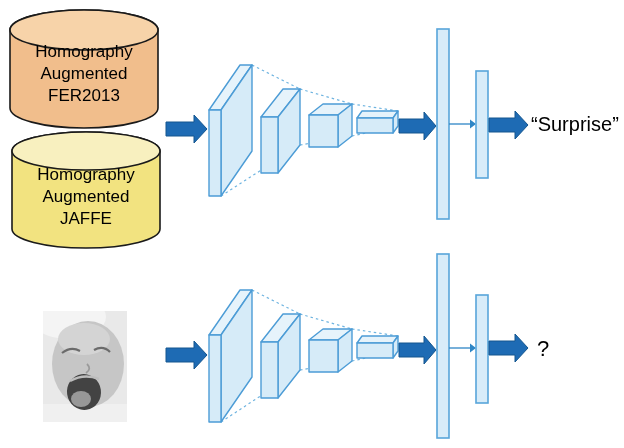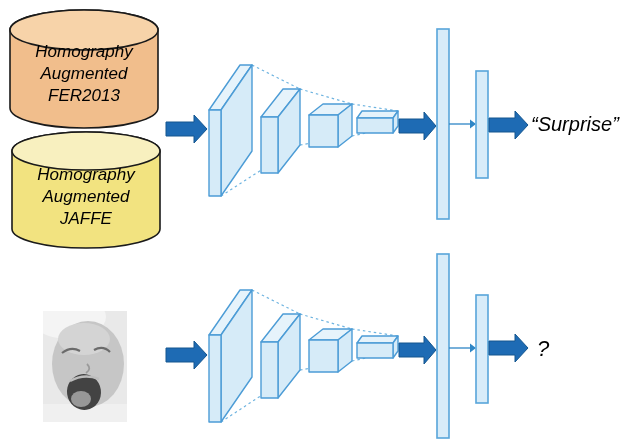--- a/index.html
+++ b/index.html
@@ -1,17 +1,17 @@
 <!DOCTYPE html>
 <html><head>
 <meta charset="utf-8">
 <style>
   html,body{margin:0;padding:0;background:#ffffff;}
   .canvas{position:relative;width:624px;height:448px;background:#ffffff;overflow:hidden;
-          font-family:"Liberation Sans", sans-serif;font-style:italic;}
+          font-family:"Liberation Sans", sans-serif;}
   svg{position:absolute;left:0;top:0;}
   
   .cyl-outline{stroke:#1a1a1a;stroke-width:1.6;}
   .cyl-label{fill:#000000;font-size:17px;text-anchor:middle;font-family:"Liberation Sans",sans-serif;}
   
   .face{stroke:#4c9cd6;stroke-width:1.4;stroke-linejoin:round;}
   .face-front,.face-right{fill:#d6ebf8;}
   .face-top{fill:#e6f3fb;}
   .dotline{stroke:#6fb4e0;stroke-width:1.2;stroke-dasharray:2.5,3;fill:none;}
   

